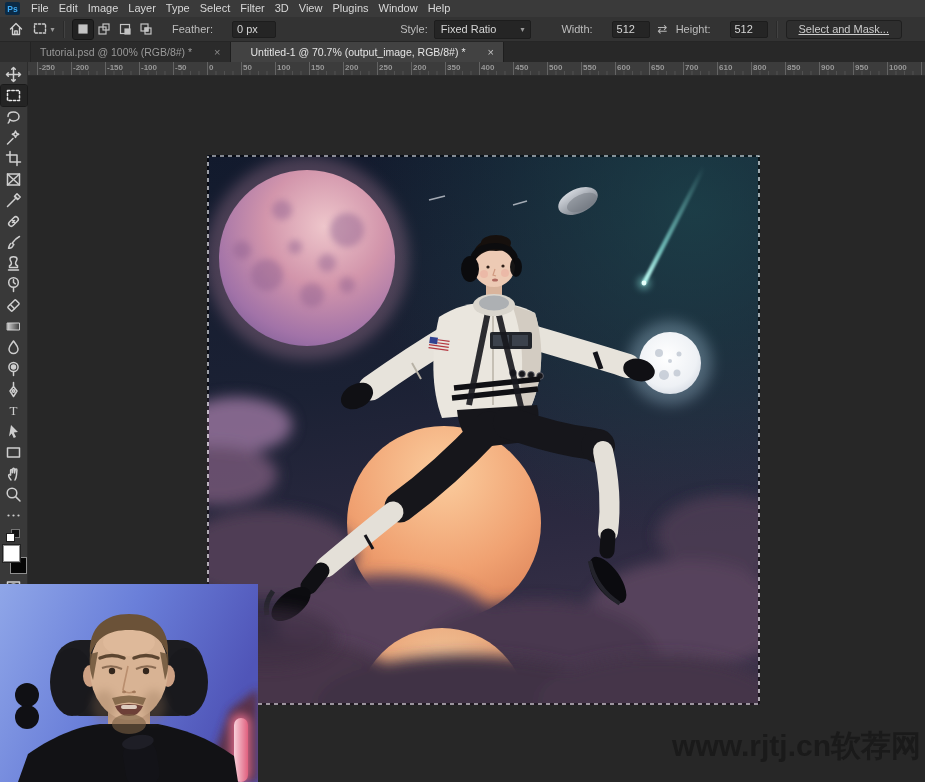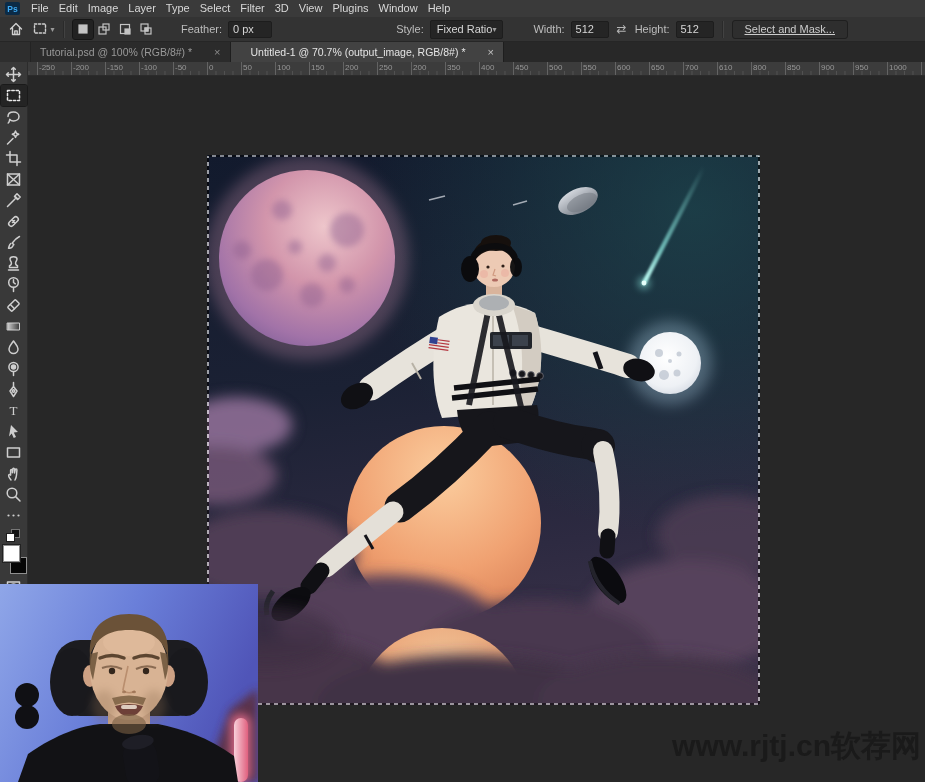--- a/index.html
+++ b/index.html
@@ -17,23 +17,23 @@
   #optionsbar{position:absolute;left:0;top:17px;width:925px;height:25px;background:#333333;
               border-bottom:1px solid #262626;display:flex;align-items:center;font-size:11px;
               color:#c9c9c9;z-index:30;box-sizing:border-box;gap:6px;}
   .ob-sep{width:1px;height:17px;background:#2a2a2a;border-right:1px solid #424242;margin:0 2px;}
   .ob-icon{width:22px;height:21px;display:flex;align-items:center;justify-content:center;}
   .ob-icon svg{stroke:#cfcfcf;fill:none;stroke-width:1.4;stroke-linecap:round;stroke-linejoin:round;}
   .ob-label{color:#bdbdbd;white-space:nowrap;}
   .ob-label.dim{color:#757575;margin-top:41px;}
   .obox{background:#252525;border:1px solid #1d1d1d;border-radius:2px;height:17px;color:#d6d6d6;
         font-size:11px;font-family:"Liberation Sans",sans-serif;padding:0 4px;box-sizing:border-box;}
-  .obox.num{width:44px;}
+  .obox.num{width:44px;margin-left:13px;}
   .dropdown{background:#252525;border:1px solid #1d1d1d;border-radius:2px;height:17px;
-            display:flex;align-items:center;gap:0;padding:0 6px;color:#d6d6d6;}
+            display:flex;align-items:center;gap:24px;padding:0 6px;color:#d6d6d6;}
   .dd-chev{font-size:8px;color:#9a9a9a;}
   .mode-group{display:flex;gap:1px;}
   .mode-btn{width:20px;height:19px;display:flex;align-items:center;justify-content:center;border-radius:2px;}
   .mode-btn.active{background:#222222;outline:1px solid #161616;}
   .mode-btn svg{stroke:#c4c4c4;fill:none;stroke-width:1.2;}
   .aa-check{width:9px;height:9px;border:1px solid #5a5a5a;border-radius:1px;background:#2b2b2b;display:inline-block;margin-right:4px;vertical-align:-1px;}
   #sam-btn{background:#2e2e2e;border:1px solid #1f1f1f;border-radius:3px;color:#cccccc;
            font-size:11px;height:19px;padding:0 12px;font-family:"Liberation Sans",sans-serif;text-decoration:underline;}
   
   #tabbar{position:absolute;left:0;top:42px;width:925px;height:20px;background:#282828;
@@ -44,21 +44,21 @@
   .tab .close{font-size:11px;color:#8a8a8a;line-height:1;}
   .tab.active .close{color:#c2c2c2;}
   .tab-spacer{width:30px;background:#2e2e2e;border-right:1px solid #232323;}
   
   #ruler{position:absolute;left:28px;top:62px;width:897px;height:14px;background:#3c3c3c;
          border-bottom:1px solid #2b2b2b;box-sizing:border-box;z-index:20;
          background-image:linear-gradient(90deg,#636363 1px,transparent 1px),
                           linear-gradient(90deg,#525252 1px,transparent 1px);
          background-size:34px 100%,8.5px 4px;
          background-position:-25px 0,-25px bottom;background-repeat:repeat-x;}
-  .rlabel{position:absolute;top:1px;font-size:8px;color:#979797;letter-spacing:0;}
+  .rlabel{position:absolute;top:1px;font-size:8px;color:#979797;letter-spacing:0;font-weight:bold;}
   
   #toolbar{position:absolute;left:0;top:62px;width:28px;height:720px;background:#393939;
            border-right:1px solid #2c2c2c;box-sizing:border-box;display:flex;flex-direction:column;
            align-items:center;z-index:20;}
   .tool{width:26px;height:21px;display:flex;align-items:center;justify-content:center;border-radius:2px;}
   .tool svg{stroke:#cfcfcf;fill:none;stroke-width:1.5;stroke-linecap:round;stroke-linejoin:round;}
   .tool.active{background:#242424;outline:1px solid #1a1a1a;}
   .tool.active svg{stroke:#e8e8e8;}
   #mini-colors{width:26px;height:14px;position:relative;margin-top:2px;}
   #mini-colors .mw{position:absolute;left:5px;top:5px;width:7px;height:7px;background:#fff;border:1px solid #1c1c1c;}
@@ -126,21 +126,21 @@
         </svg>
     </div>
     <div class="mode-btn">
       <svg width="14" height="14" viewBox="0 0 14 14">
         <rect x="2" y="2" width="7" height="7"></rect>
           <rect x="6" y="6" width="6" height="6"></rect>
           <rect x="6" y="6" width="3" height="3" fill="#c4c4c4"></rect>
         </svg>
     </div>
   </div>
-  <span class="ob-label" style="margin-left:19px">Feather:</span>
+  <span class="ob-label" style="margin-left:10px">Feather:</span>
   <input class="obox num" value="0 px" style="">
   <span class="ob-label dim" style="margin-left:26px"><span class="aa-check"></span><span>Anti-alias</span></span>
   <span class="ob-label" style="margin-left:26px">Style:</span>
   <div class="dropdown">
     <span>Fixed Ratio</span>
     <span class="dd-chev">▾</span>
   </div>
   <span class="ob-label" style="margin-left:24px">Width:</span>
   <input class="obox num" style="width: 38px;" value="512">
   <span style="color:#b5b5b5;font-size:12px;margin:0 2px">⇄</span>

